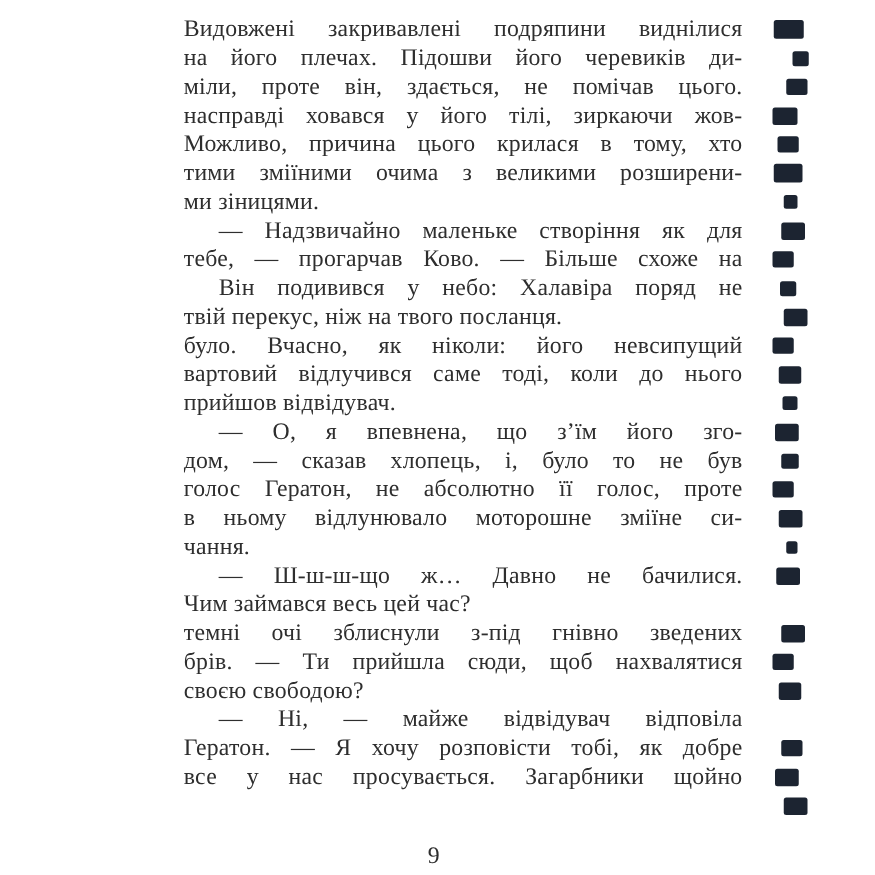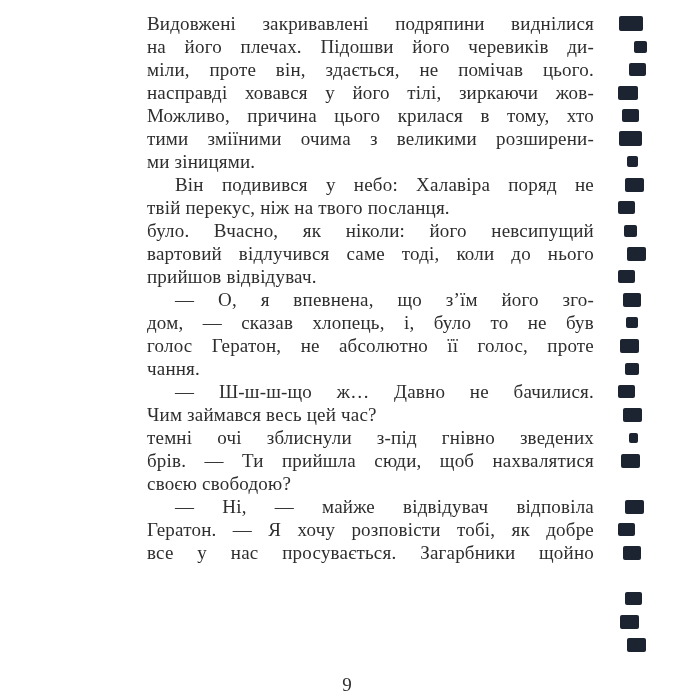--- a/index.html
+++ b/index.html
@@ -58,28 +58,31 @@
 
 <div id="book-page">
   <div id="page-text">
       <div class="text-line">Видовжені закривавлені подряпини виднілися</div>
       <div class="text-line">на його плечах. Підошви його черевиків ди-</div>
       <div class="text-line">міли, проте він, здається, не помічав цього.</div>
       <div class="text-line">насправді ховався у його тілі, зиркаючи жов-</div>
       <div class="text-line">Можливо, причина цього крилася в тому, хто</div>
       <div class="text-line">тими зміїними очима з великими розширени-</div>
       <div class="text-line noj">ми зіницями.</div>
+      <div class="text-line ind">— Надзвичайно маленьке створіння як для</div>
+      <div class="text-line">тебе, — прогарчав Ково. — Більше схоже на</div>
       <div class="text-line ind">Він подивився у небо: Халавіра поряд не</div>
       <div class="text-line noj">твій перекус, ніж на твого посланця.</div>
       <div class="text-line">було. Вчасно, як ніколи: його невсипущий</div>
       <div class="text-line">вартовий відлучився саме тоді, коли до нього</div>
       <div class="text-line noj">прийшов відвідувач.</div>
       <div class="text-line ind">— О, я впевнена, що з’їм його зго-</div>
       <div class="text-line">дом, — сказав хлопець, і, було то не був</div>
       <div class="text-line">голос Гератон, не абсолютно її голос, проте</div>
+      <div class="text-line">в ньому відлунювало моторошне зміїне си-</div>
       <div class="text-line noj">чання.</div>
       <div class="text-line ind">— Ш-ш-ш-що ж… Давно не бачилися.</div>
       <div class="text-line noj">Чим займався весь цей час?</div>
       <div class="text-line">темні очі зблиснули з-під гнівно зведених</div>
       <div class="text-line">брів. — Ти прийшла сюди, щоб нахвалятися</div>
       <div class="text-line noj">своєю свободою?</div>
       <div class="text-line ind">— Ні, — майже відвідувач відповіла</div>
       <div class="text-line">Гератон. — Я хочу розповісти тобі, як добре</div>
       <div class="text-line">все у нас просувається. Загарбники щойно</div>
     </div>

